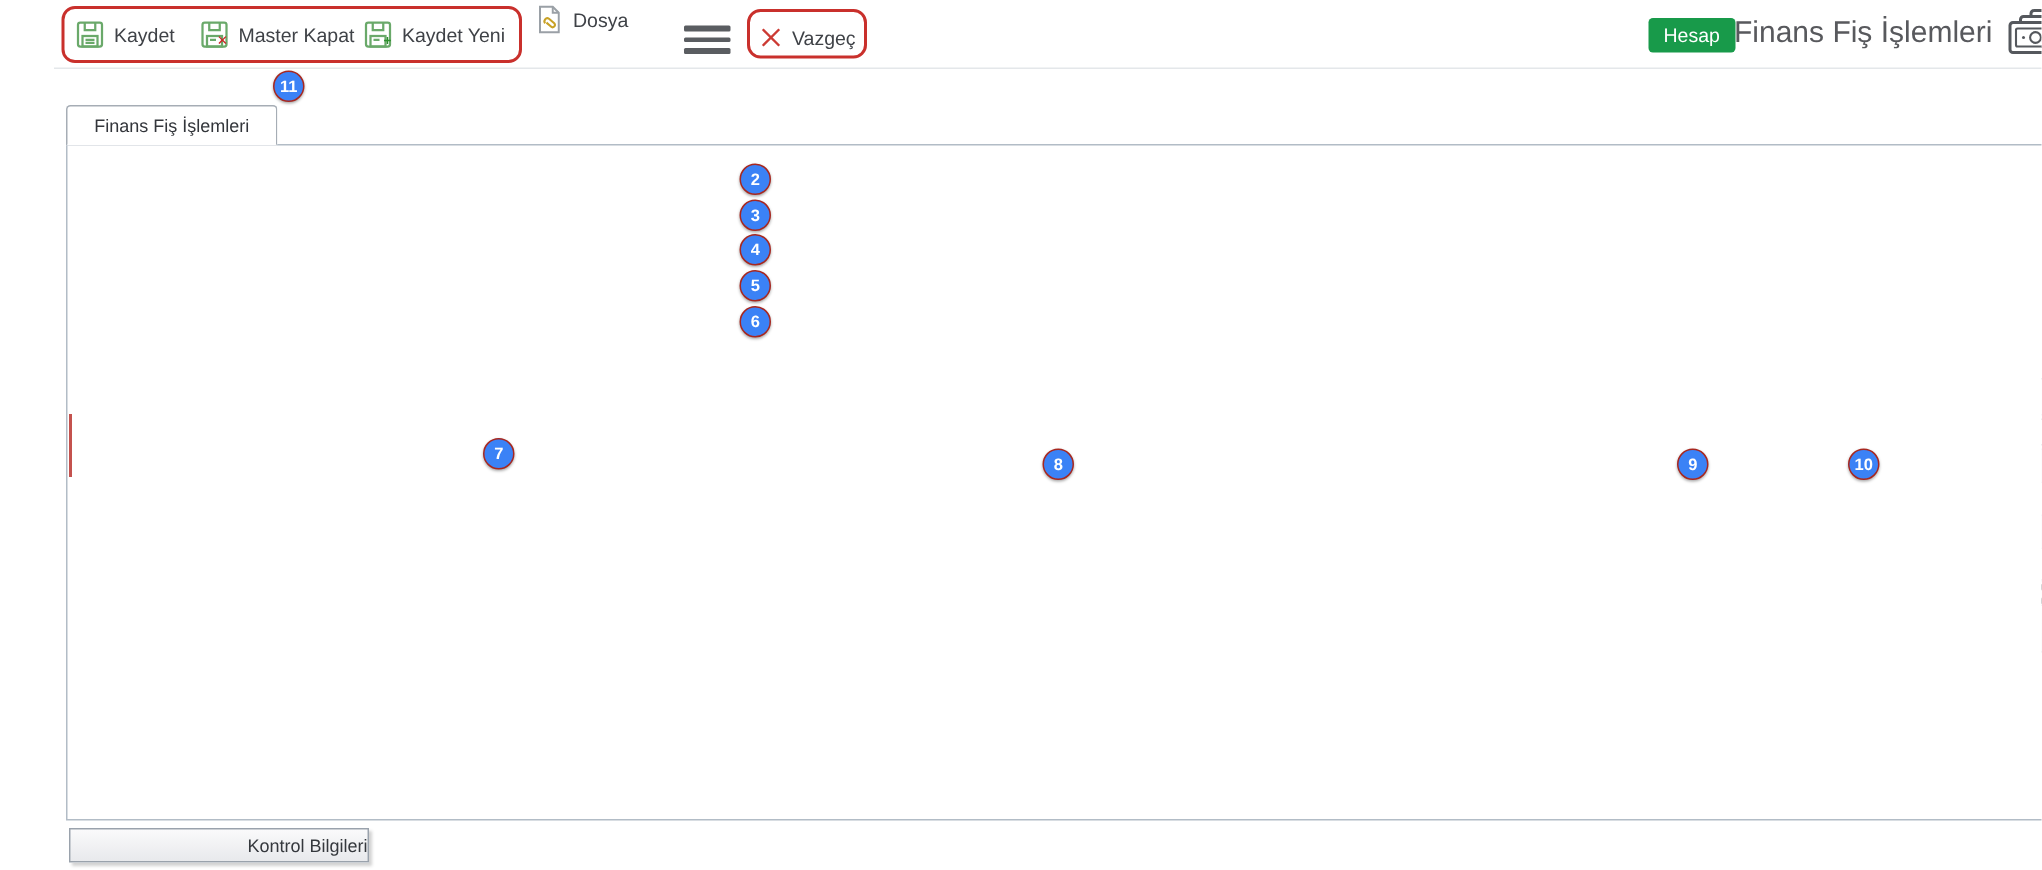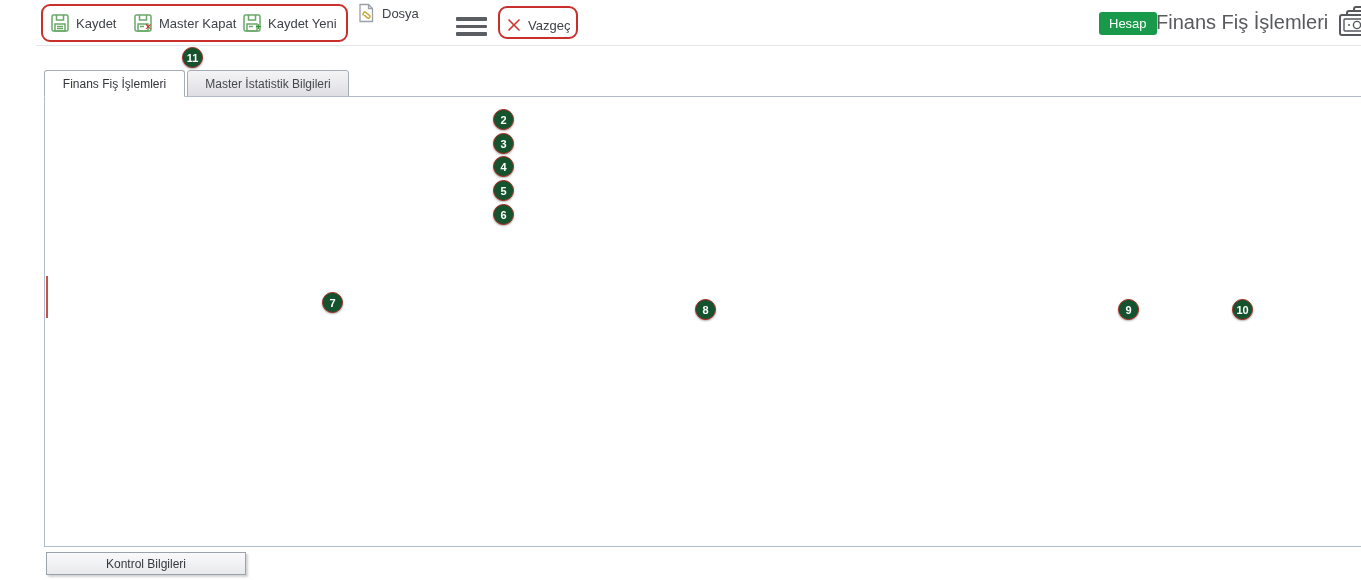--- a/index.html
+++ b/index.html
@@ -4,21 +4,21 @@
 <style>
   * { margin:0; padding:0; box-sizing:border-box; }
   body { background:#fff; }
   .screen { position:relative; width:1361px; height:580px; background:#ffffff;
             font-family:"Liberation Sans","DejaVu Sans",sans-serif; font-size:12px; color:#3b3e43; overflow:hidden;margin-left:36px; }
 
   
   .toolbar { position:absolute; left:0; top:0; width:1361px; height:46px; background:#fff; border-bottom:1px solid #e4e7ea; }
   .tb-btn { position:absolute; display:flex; align-items:center; gap:6px; font-size:13px; color:#3f4247; cursor:pointer; height:26px; }
   .ann { position:absolute; border:2px solid #c9302c; border-radius:9px; z-index:24; pointer-events:none; }
-  .badge { position:absolute; width:21px; height:21px; border-radius:50%; background:#14532d; border:1px solid #a8271f;
+  .badge { position:absolute; width:21px; height:21px; border-radius:50%; background:#3b82f6; border:1px solid #a8271f;
            color:#fff; font-weight:bold; font-size:11px; display:flex; align-items:center; justify-content:center;
            z-index:30; box-shadow:0 1px 2px rgba(0,0,0,.35); }
   .hamburger span { display:block; width:31px; height:3.5px; background:#5a5d61; margin:4px 0; border-radius:1px; }
   .status-badge { position:absolute; left:1063px; top:12px; height:23px; padding:0 10px; background:#189a4a; color:#fff;
                   font-size:13px; border-radius:3px; display:flex; align-items:center; }
   .page-title { position:absolute; left:1120px; top:11px; font-size:20px; color:#58595d; }
   .mini-glyph { position:absolute; right:1px; bottom:1px; font-size:9px; font-weight:bold; line-height:9px; }
 
   
   .tab { position:absolute; top:70px; height:27px; display:flex; align-items:center; justify-content:center;
@@ -74,21 +74,21 @@
   .pg-circle { width:17px; height:17px; border:1px solid #c8ccd2; border-radius:50%; color:#b4b8be; font-size:9px;
                display:flex; align-items:center; justify-content:center; background:#f4f5f7; cursor:pointer; }
   .pg-dim { color:#b0b4ba; }
   .pg-num { min-width:17px; height:17px; background:#dde6f3; border:1px solid #a9c0da; color:#3c3f44;
             display:flex; align-items:center; justify-content:center; cursor:pointer; }
 
   
   .checkbox { position:absolute; left:163px; top:518px; width:13px; height:13px; border:1px solid #b8bec6; background:#f4f5f7; }
   .kontrol-btn { position:absolute; left:10px; top:552px; width:200px; height:23px; border:1px solid #9aa2ac;
                  background:linear-gradient(#fafafb,#e8e9ec); color:#35383d; font-size:12px;
-                 display:flex; align-items:center; justify-content:center; cursor:pointer;
+                 display:flex; align-items:center; justify-content:flex-end; cursor:pointer;
                  box-shadow:2px 2px 2px rgba(0,0,0,0.18); }
   .indicator-bar { position:absolute; left:10px; top:276px; width:2px; height:42px; background:#c4524e; z-index:5; }
   svg { display:block; }
 </style>
 </head>
 <body>
 
 <div class="screen">
 
   <div class="toolbar">
@@ -174,23 +174,20 @@
         <circle cx="13" cy="20" r="1" fill="#55585d" stroke="none"></circle>
         <circle cx="29" cy="20" r="1" fill="#55585d" stroke="none"></circle>
       </svg>
     </div>
   </div>
 
   <div class="badge" style="left:146px;top:47px;">11</div>
 
   <div class="tab active">
     <span>Finans Fiş İşlemleri</span>
-  </div>
-  <div class="tab inactive">
-    <span>Master İstatistik Bilgileri</span>
   </div>
   <div class="content-box"></div>
 
   <div class="lbl" style="left:18px;top:113px;">İşyeri Kodu</div>
   <div class="inp yellow req" style="left:155px;top:109px;width:134px;">UYUMSOFT</div>
   <div class="ell" style="left:289px;top:109px;">
       <span>…</span>
     </div>
   <div class="inp ro" style="left:314px;top:109px;width:144px;">UYUMSOFT BİLGİ SİSTEM</div>
 

